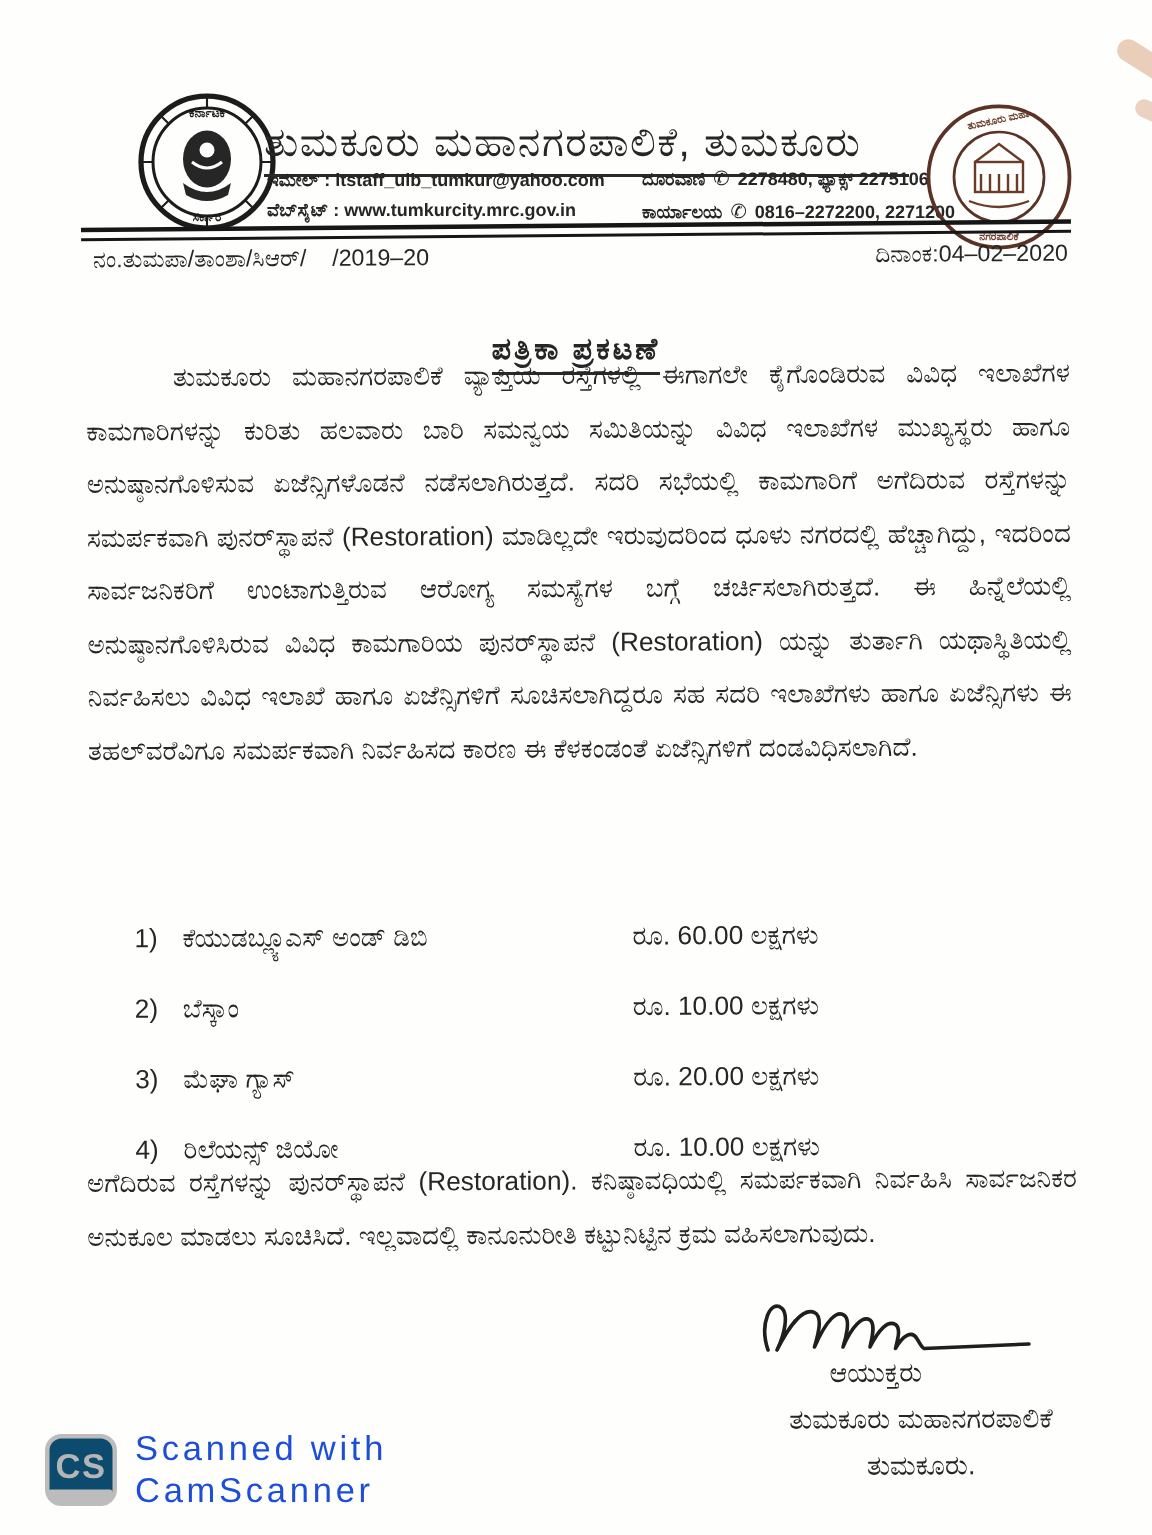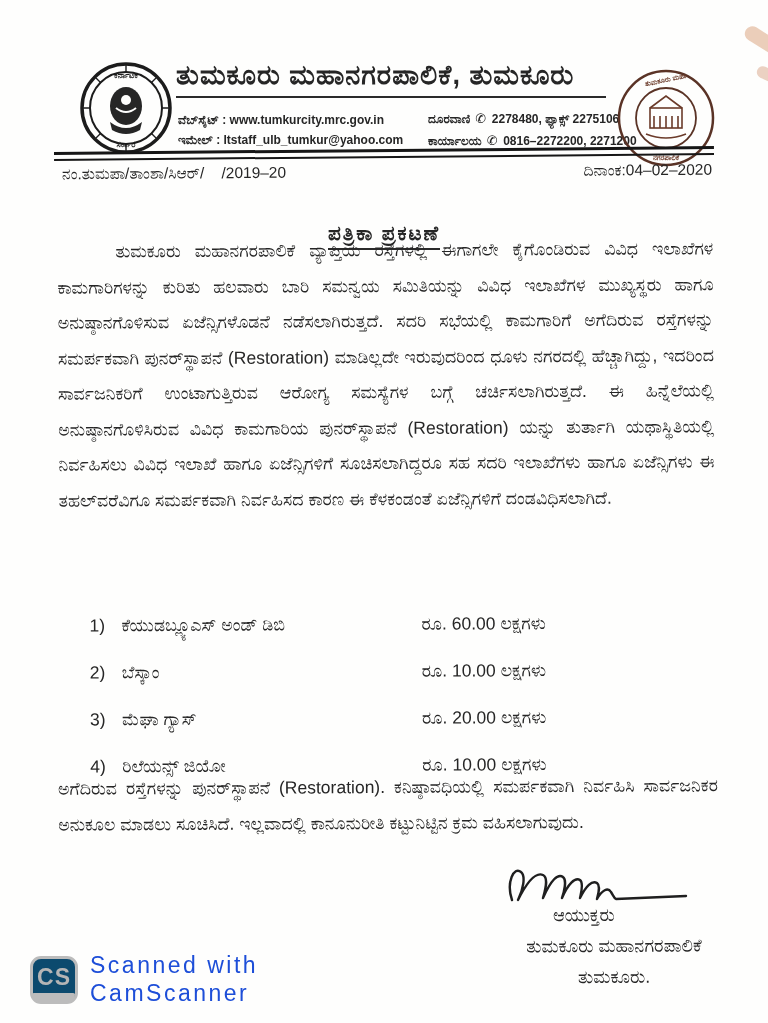--- a/index.html
+++ b/index.html
@@ -6,25 +6,25 @@
   .page{
     position:relative;
     width:768px;height:1023px;
     margin:0 auto;
     background:#fefefd;
     overflow:hidden;
     font-family:"Liberation Sans","DejaVu Sans",sans-serif;
     color:#262626;
   }
   
-  .emblem-left{position:absolute;left:80px;top:62px;width:92px;height:92px;}
+  .emblem-left{position:absolute;left:92px;top:62px;width:92px;height:92px;}
   .seal-right{position:absolute;left:616px;top:68px;width:100px;height:100px;}
   .org-title{
-    position:absolute;left:176px;top:60px;width:430px;
-    font-size:27px;font-weight:bold;letter-spacing:1px;
+    position:absolute;left:176px;top:80px;width:430px;
+    font-size:27px;font-weight:normal;letter-spacing:1px;
     border-bottom:2.5px solid #2a2a2a;padding-bottom:5px;
     white-space:nowrap;
   }
   .contact-left{position:absolute;left:178px;top:110px;font-size:12px;font-weight:bold;line-height:20px;}
   .contact-right{position:absolute;left:428px;top:108px;font-size:12px;font-weight:bold;line-height:21px;}
   .contact-row{white-space:nowrap;}
   .phone-glyph{font-weight:normal;font-size:13px;padding:0 2px;}
   .rule{
     position:absolute;left:54px;top:149px;width:660px;height:4px;
     border-top:3.5px solid #161616;border-bottom:2px solid #161616;
@@ -112,26 +112,26 @@
       <path d="M36 46 q10 8 20 0" stroke="#fefefd" stroke-width="2" fill="none"></path>
       <text x="46" y="16" text-anchor="middle" font-size="8" font-weight="bold" fill="#1c1c1c">ಕರ್ನಾಟಕ</text>
       <text x="46" y="85" text-anchor="middle" font-size="8" font-weight="bold" fill="#1c1c1c">ಸರ್ಕಾರ</text>
     </svg>
   </div>
 
   <div class="org-title">ತುಮಕೂರು ಮಹಾನಗರಪಾಲಿಕೆ, ತುಮಕೂರು</div>
 
   <div class="contact-left">
     <div class="contact-row">
+      <span>ಇಮೇಲ್ :</span>
+      <span>ltstaff_ulb_tumkur@yahoo.com</span>
+    </div>
+    <div class="contact-row">
       <span>ವೆಬ್‌ಸೈಟ್ :</span>
       <span>www.tumkurcity.mrc.gov.in</span>
-    </div>
-    <div class="contact-row">
-      <span>ಇಮೇಲ್ :</span>
-      <span>ltstaff_ulb_tumkur@yahoo.com</span>
     </div>
   </div>
 
   <div class="contact-right">
     <div class="contact-row">
       <span>ದೂರವಾಣಿ</span>
       <span class="phone-glyph">✆</span>
       <span>2278480, ಫ್ಯಾಕ್ಸ್ 2275106</span>
     </div>
     <div class="contact-row">

